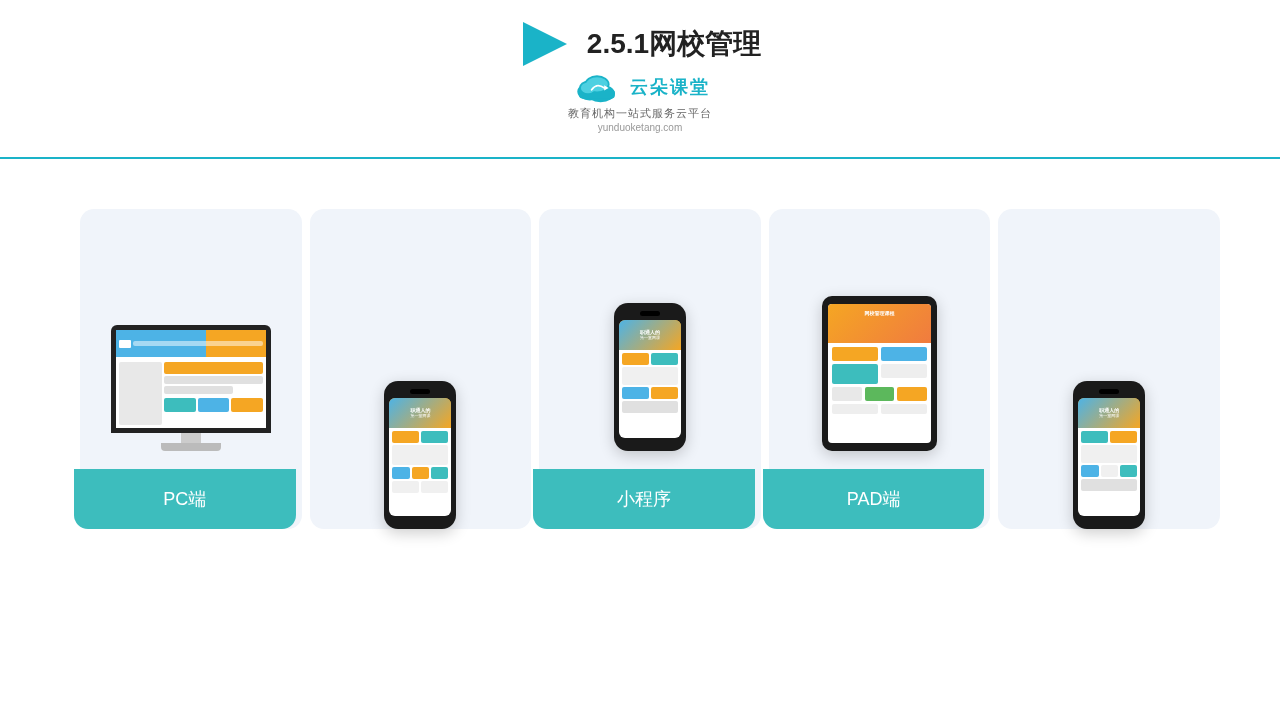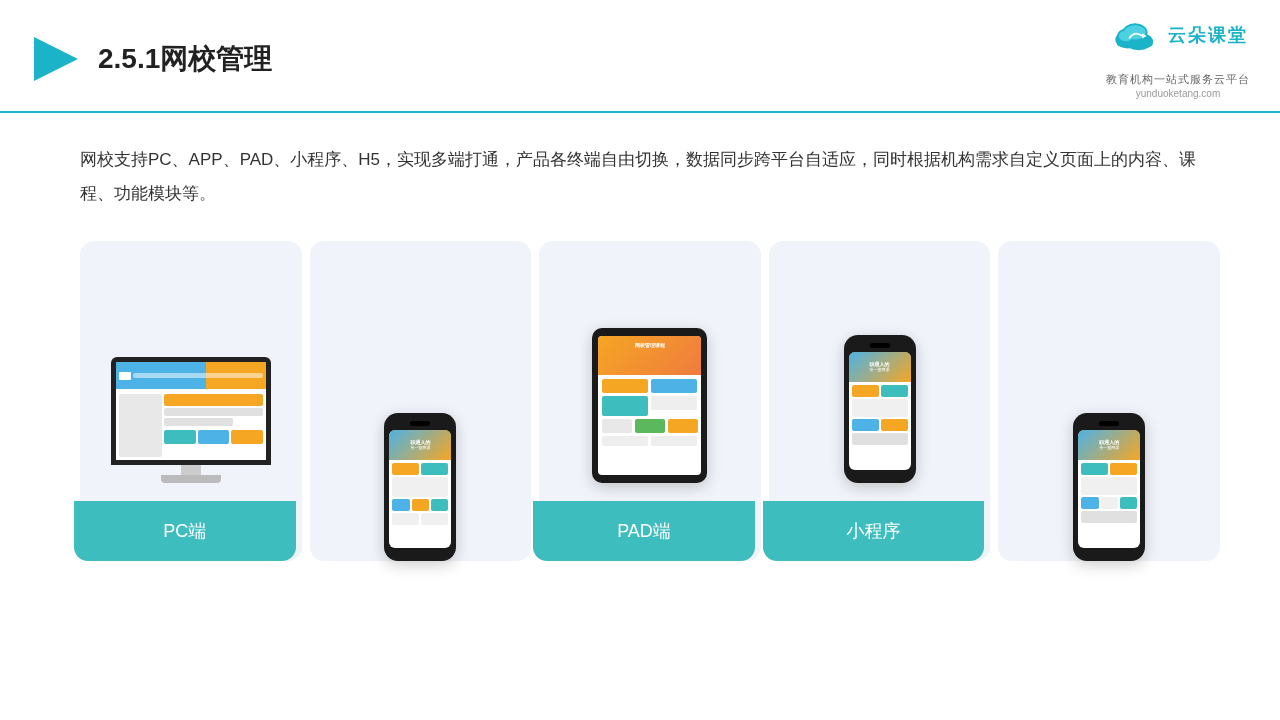--- a/index.html
+++ b/index.html
@@ -9,22 +9,23 @@
       background: #fff;
       font-family: 'Microsoft YaHei', 'PingFang SC', sans-serif;
       overflow: hidden;
     }
 
     
     .header {
       display: flex;
       align-items: center;
       justify-content: space-between;
-      padding: 18px 30px 12px 30px;
+      padding: 18px 30px 24px 30px;
       border-bottom: 2px solid #1ab3c8;
+      flex-direction: column;
     }
     .header-left {
       display: flex;
       align-items: center;
       gap: 16px;
     }
     .play-icon {
       width: 52px;
       height: 52px;
     }
@@ -49,21 +50,21 @@
     }
     .logo-text {
       font-size: 18px;
       font-weight: bold;
       color: #1ab3c8;
       letter-spacing: 2px;
     }
     .logo-sub {
       font-size: 11px;
       color: #666;
-      margin-top: 20px;
+      margin-top: 2px;
       letter-spacing: 1px;
     }
     .logo-url {
       font-size: 10px;
       color: #999;
       margin-top: 1px;
     }
 
     
     .content {
@@ -74,21 +75,21 @@
       color: #333;
       line-height: 2;
       margin-bottom: 30px;
     }
 
     
     .cards-container {
       display: flex;
       gap: 8px;
       align-items: flex-start;
-      margin-top: 14px;
+      margin-top: 20px;
     }
 
     .device-card {
       flex: 1;
       background: #f0f4fa;
       border-radius: 14px;
       padding: 20px 12px 0 12px;
       display: flex;
       flex-direction: column;
       align-items: center;
@@ -289,21 +290,20 @@
       </svg>
       <span class="logo-text">云朵课堂</span>
     </div>
     <div class="logo-sub">教育机构一站式服务云平台</div>
     <div class="logo-url">yunduoketang.com</div>
   </div>
 </div>
 
 <div class="content">
 
-  <p class="description">网校支持PC、APP、PAD、小程序、H5，实现多端打通，产品各终端自由切换，数据同步跨平台自适应，同时根据机构需求自定义页面上的内容、课程、功能模块等。</p>
 
   <div class="cards-container">
 
     <div class="device-card">
       <div class="device-image-area">
 
         <div class="pc-mockup">
           <div class="pc-screen-outer">
             <div class="pc-screen-content">
 
@@ -364,20 +364,55 @@
                 </div>
               </div>
             </div>
           </div>
         </div>
       </div>
     </div>
 
     <div class="device-card">
       <div class="device-image-area">
+        <div class="phone-mockup">
+          <div class="phone-outer">
+            <div class="phone-notch"></div>
+            <div class="phone-screen">
+              <div class="phone-screen-header">
+                <div style="font-size:4px;color:#fff;text-align:center;width:100%;line-height:1.3;">
+                  <div style="font-size:5px;font-weight:bold;">职通人的</div>
+                  <div style="font-size:4px;">第一堂网课</div>
+                </div>
+              </div>
+              <div class="phone-screen-body">
+                <div class="phone-content-row">
+                  <div class="phone-content-block orange"></div>
+                  <div class="phone-content-block teal"></div>
+                </div>
+                <div class="phone-content-row">
+                  <div class="phone-content-block" style="background:#f0f0f0;height:18px;"></div>
+                </div>
+                <div class="phone-content-row">
+                  <div class="phone-content-block blue"></div>
+                  <div class="phone-content-block orange"></div>
+                </div>
+                <div class="phone-content-row">
+                  <div class="phone-content-block" style="background:#e0e0e0;"></div>
+                </div>
+              </div>
+            </div>
+          </div>
+        </div>
+      </div>
+      <div class="device-label">小程序</div>
+    </div>
+
+    <div class="device-card">
+      <div class="device-image-area">
         <div class="tablet-mockup">
           <div class="tablet-outer">
             <div class="tablet-screen">
               <div class="tablet-screen-header">
                 <div style="font-size:5px;color:#fff;text-align:center;padding-top:6px;font-weight:bold;">网校管理课程</div>
               </div>
               <div class="tablet-screen-body">
                 <div class="tablet-row">
                   <div class="tablet-block orange"></div>
                   <div class="tablet-block blue"></div>
@@ -410,70 +445,35 @@
             <div class="phone-notch"></div>
             <div class="phone-screen">
               <div class="phone-screen-header">
                 <div style="font-size:4px;color:#fff;text-align:center;width:100%;line-height:1.3;">
                   <div style="font-size:5px;font-weight:bold;">职通人的</div>
                   <div style="font-size:4px;">第一堂网课</div>
                 </div>
               </div>
               <div class="phone-screen-body">
                 <div class="phone-content-row">
+                  <div class="phone-content-block teal"></div>
                   <div class="phone-content-block orange"></div>
+                </div>
+                <div class="phone-content-row">
+                  <div class="phone-content-block" style="background:#f0f0f0;height:18px;"></div>
+                </div>
+                <div class="phone-content-row">
+                  <div class="phone-content-block blue"></div>
+                  <div class="phone-content-block"></div>
                   <div class="phone-content-block teal"></div>
-                </div>
-                <div class="phone-content-row">
-                  <div class="phone-content-block" style="background:#f0f0f0;height:18px;"></div>
-                </div>
-                <div class="phone-content-row">
-                  <div class="phone-content-block blue"></div>
-                  <div class="phone-content-block orange"></div>
                 </div>
                 <div class="phone-content-row">
                   <div class="phone-content-block" style="background:#e0e0e0;"></div>
                 </div>
               </div>
             </div>
           </div>
         </div>
       </div>
-      <div class="device-label">小程序</div>
-    </div>
-
-    <div class="device-card">
-      <div class="device-image-area">
-        <div class="phone-mockup">
-          <div class="phone-outer">
-            <div class="phone-notch"></div>
-            <div class="phone-screen">
-              <div class="phone-screen-header">
-                <div style="font-size:4px;color:#fff;text-align:center;width:100%;line-height:1.3;">
-                  <div style="font-size:5px;font-weight:bold;">职通人的</div>
-                  <div style="font-size:4px;">第一堂网课</div>
-                </div>
-              </div>
-              <div class="phone-screen-body">
-                <div class="phone-content-row">
-                  <div class="phone-content-block teal"></div>
-                  <div class="phone-content-block orange"></div>
-                </div>
-                <div class="phone-content-row">
-                  <div class="phone-content-block" style="background:#f0f0f0;height:18px;"></div>
-                </div>
-                <div class="phone-content-row">
-                  <div class="phone-content-block blue"></div>
-                  <div class="phone-content-block"></div>
-                  <div class="phone-content-block teal"></div>
-                </div>
-                <div class="phone-content-row">
-                  <div class="phone-content-block" style="background:#e0e0e0;"></div>
-                </div>
-              </div>
-            </div>
-          </div>
-        </div>
-      </div>
     </div>
 
   </div>
 </div>
 
 </body></html>

